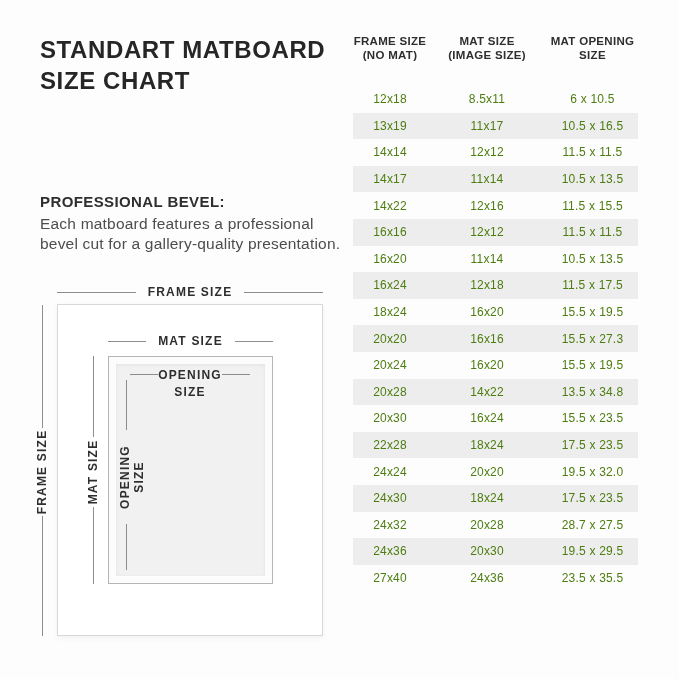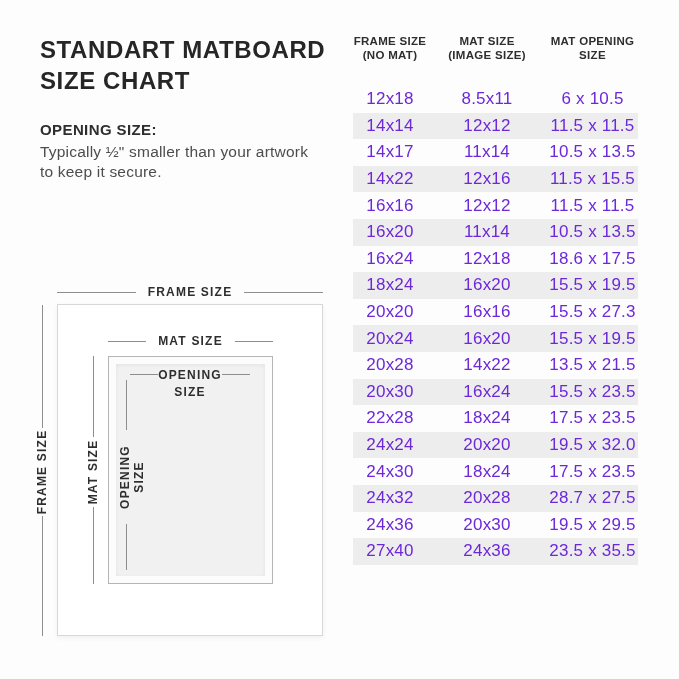--- a/index.html
+++ b/index.html
@@ -54,36 +54,36 @@
     position:absolute; left:353px; top:34px; width:285px;
     display:grid; grid-template-columns:74px 120px 91px;
   }
   .hcell {
     text-align:center; font-size:11.5px; font-weight:700; line-height:14px;
     letter-spacing:0.3px; color:#2e2e2e; white-space:pre-line;
   }
   .tbody { position:absolute; left:353px; top:86px; width:285px; }
   .trow { display:grid; grid-template-columns:74px 120px 91px; height:26.6px; align-items:center; }
   .trow:nth-child(even) { background:#ededed; }
-  .tcell { text-align:center; font-size:17px; color:#6d28d9; letter-spacing:0.2px; }
+  .tcell { text-align:center; font-size:12px; color:#4d7c0f; letter-spacing:0.2px; }
 </style>
 </head>
 <body>
 
 <div class="page">
 
   <div class="title">STANDART MATBOARD
 SIZE CHART</div>
 
-  <div class="sec" id="sec-opening">
-    <div class="sec-heading">OPENING SIZE:</div>
-    <div class="sec-body">Typically ½" smaller than your artwork
-to keep it secure.</div>
-  </div>
-
+
+  <div class="sec" id="sec-bevel">
+    <div class="sec-heading">PROFESSIONAL BEVEL:</div>
+    <div class="sec-body">Each matboard features a professional
+bevel cut for a gallery-quality presentation.</div>
+  </div>
 
   <div class="hdim" style="left:57px; top:284px; width:266px;">
     <span class="hline"></span>
     <span class="dim-label">FRAME SIZE</span>
     <span class="hline"></span>
   </div>
 
   <div class="frame-rect"></div>
 
   <div class="hdim" style="left:108px; top:333px; width:165px;">
@@ -127,20 +127,25 @@
 SIZE</div>
   </div>
 
   <div class="tbody">
       <div class="trow">
         <div class="tcell">12x18</div>
         <div class="tcell">8.5x11</div>
         <div class="tcell">6 x 10.5</div>
       </div>
       <div class="trow">
+        <div class="tcell">13x19</div>
+        <div class="tcell">11x17</div>
+        <div class="tcell">10.5 x 16.5</div>
+      </div>
+      <div class="trow">
         <div class="tcell">14x14</div>
         <div class="tcell">12x12</div>
         <div class="tcell">11.5 x 11.5</div>
       </div>
       <div class="trow">
         <div class="tcell">14x17</div>
         <div class="tcell">11x14</div>
         <div class="tcell">10.5 x 13.5</div>
       </div>
       <div class="trow">
@@ -154,41 +159,41 @@
         <div class="tcell">11.5 x 11.5</div>
       </div>
       <div class="trow">
         <div class="tcell">16x20</div>
         <div class="tcell">11x14</div>
         <div class="tcell">10.5 x 13.5</div>
       </div>
       <div class="trow">
         <div class="tcell">16x24</div>
         <div class="tcell">12x18</div>
-        <div class="tcell">18.6 x 17.5</div>
+        <div class="tcell">11.5 x 17.5</div>
       </div>
       <div class="trow">
         <div class="tcell">18x24</div>
         <div class="tcell">16x20</div>
         <div class="tcell">15.5 x 19.5</div>
       </div>
       <div class="trow">
         <div class="tcell">20x20</div>
         <div class="tcell">16x16</div>
         <div class="tcell">15.5 x 27.3</div>
       </div>
       <div class="trow">
         <div class="tcell">20x24</div>
         <div class="tcell">16x20</div>
         <div class="tcell">15.5 x 19.5</div>
       </div>
       <div class="trow">
         <div class="tcell">20x28</div>
         <div class="tcell">14x22</div>
-        <div class="tcell">13.5 x 21.5</div>
+        <div class="tcell">13.5 x 34.8</div>
       </div>
       <div class="trow">
         <div class="tcell">20x30</div>
         <div class="tcell">16x24</div>
         <div class="tcell">15.5 x 23.5</div>
       </div>
       <div class="trow">
         <div class="tcell">22x28</div>
         <div class="tcell">18x24</div>
         <div class="tcell">17.5 x 23.5</div>

